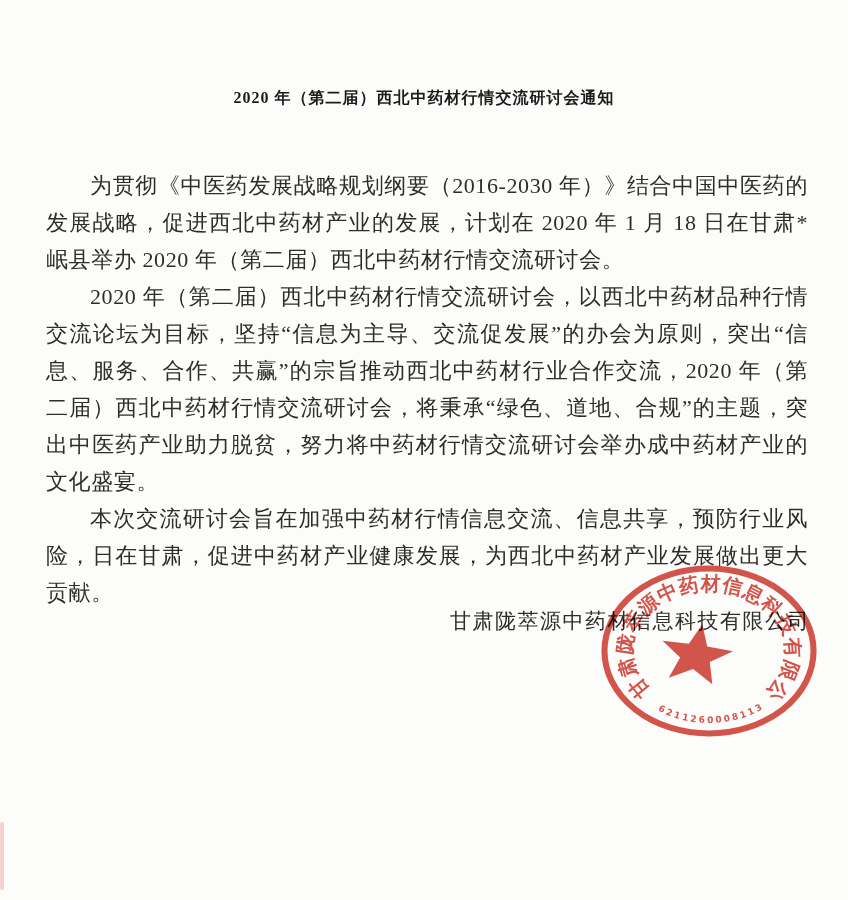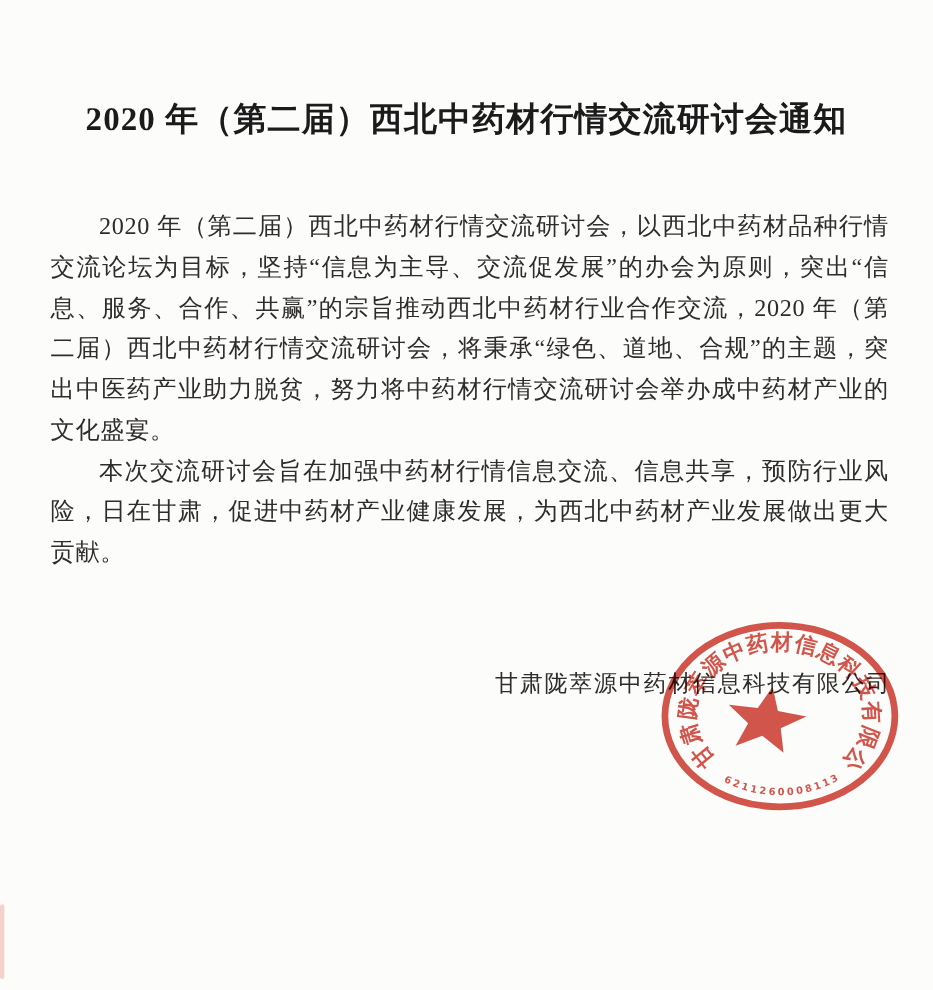--- a/index.html
+++ b/index.html
@@ -8,21 +8,21 @@
     background: #fcfcfa;
     font-family: "Liberation Serif", "DejaVu Serif", serif;
     color: #2e2d2b;
     position: relative;
     overflow: hidden;
   }
   .page { position: absolute; inset: 0; }
   .doc-title {
     margin-top: 88px;
     text-align: center;
-    font-size: 30px;
+    font-size: 16px;
     font-weight: bold;
     letter-spacing: 1px;
     color: #1b1b1b;
   }
   .body-text {
     margin: 58px 40px 0 46px;
     font-size: 22px;
     line-height: 37px;
     text-align: justify;
   }
@@ -67,20 +67,21 @@
   }
 </style>
 </head>
 <body>
 
 <div class="page">
 
   <h1 class="doc-title">2020 年（第二届）西北中药材行情交流研讨会通知</h1>
 
   <div class="body-text">
+    <p>为贯彻《中医药发展战略规划纲要（2016-2030 年）》结合中国中医药的发展战略，促进西北中药材产业的发展，计划在 2020 年 1 月 18 日在甘肃*岷县举办 2020 年（第二届）西北中药材行情交流研讨会。</p>
     <p>2020 年（第二届）西北中药材行情交流研讨会，以西北中药材品种行情交流论坛为目标，坚持“信息为主导、交流促发展”的办会为原则，突出“信息、服务、合作、共赢”的宗旨推动西北中药材行业合作交流，2020 年（第二届）西北中药材行情交流研讨会，将秉承“绿色、道地、合规”的主题，突出中医药产业助力脱贫，努力将中药材行情交流研讨会举办成中药材产业的文化盛宴。</p>
     <p>本次交流研讨会旨在加强中药材行情信息交流、信息共享，预防行业风险，日在甘肃，促进中药材产业健康发展，为西北中药材产业发展做出更大贡献。</p>
   </div>
 
   <div class="signature">
     <div class="company-line">甘肃陇萃源中药材信息科技有限公司</div>
   </div>
 
   <div class="stamp">
     <svg viewBox="0 0 240 192" preserveAspectRatio="none">

